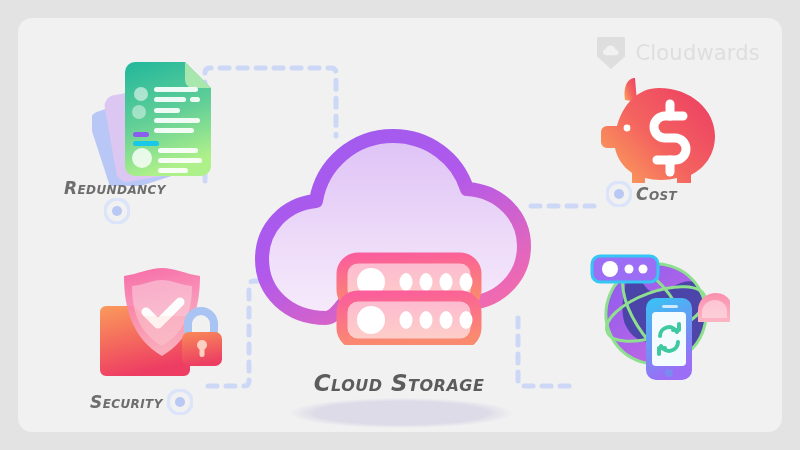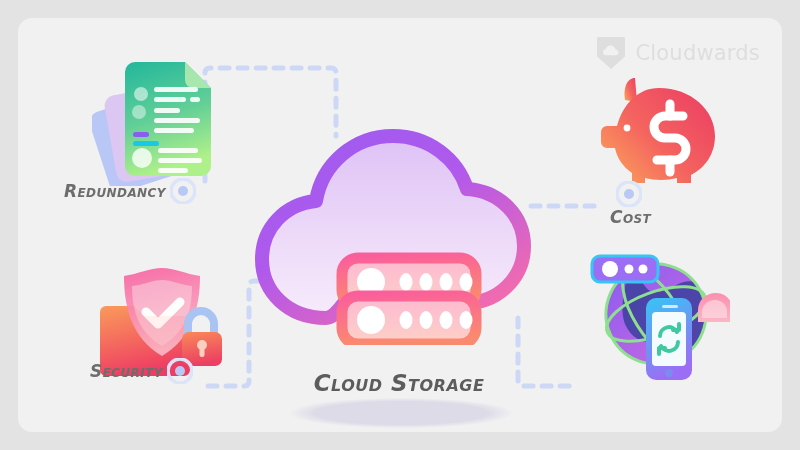--- a/index.html
+++ b/index.html
@@ -49,23 +49,23 @@
   .node .dot{width:26px;height:26px;flex:0 0 26px;}
   .node .label{
     font-family:"DejaVu Sans", sans-serif;
     font-size:17px;font-weight:bold;font-style:italic;
     font-variant:small-caps;color:#6d6d6d;letter-spacing:.4px;
     white-space:nowrap;
   }
   .node.left-label .label{margin-right:4px;}
   .node.right-label .label{margin-left:4px;}
 
-  #node-redundancy{left:46px;top:160px;}
-  #node-cost{left:588px;top:163px;flex-direction:column;}
-  #node-security{left:72px;top:340px;}
+  #node-redundancy{left:46px;top:160px;flex-direction:column;}
+  #node-cost{left:588px;top:163px;}
+  #node-security{left:72px;top:371px;}
   #node-flexibility{left:563px;top:355px;}
 
   
   .feat{position:absolute;}
   #icon-redundancy{left:74px;top:42px;width:130px;height:126px;}
   #icon-cost{left:581px;top:52px;width:126px;height:116px;}
   #icon-security{left:82px;top:246px;width:132px;height:112px;}
   #icon-flexibility{left:552px;top:230px;width:160px;height:132px;}
 </style>
 </head>

